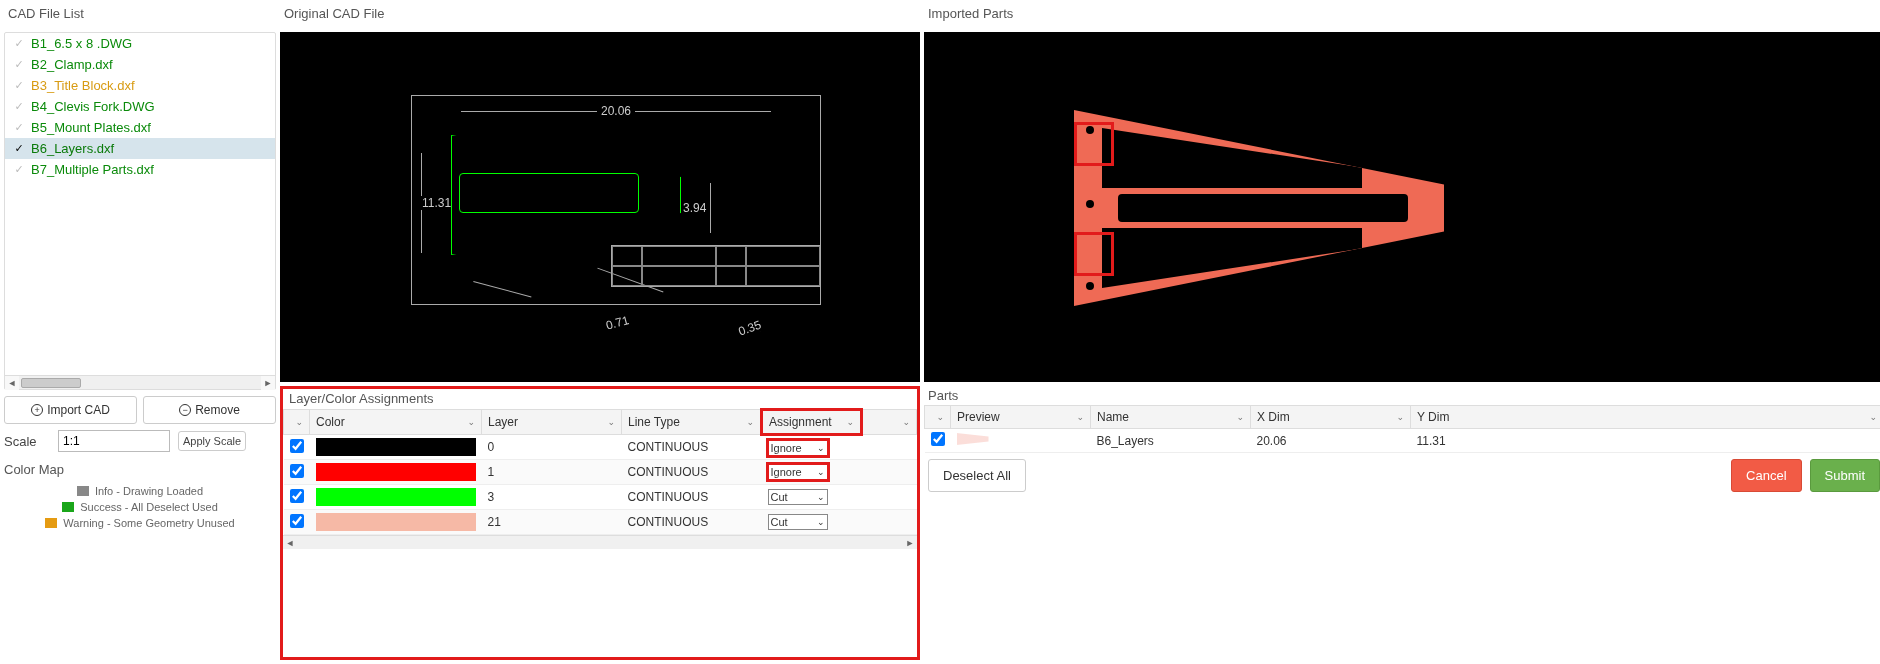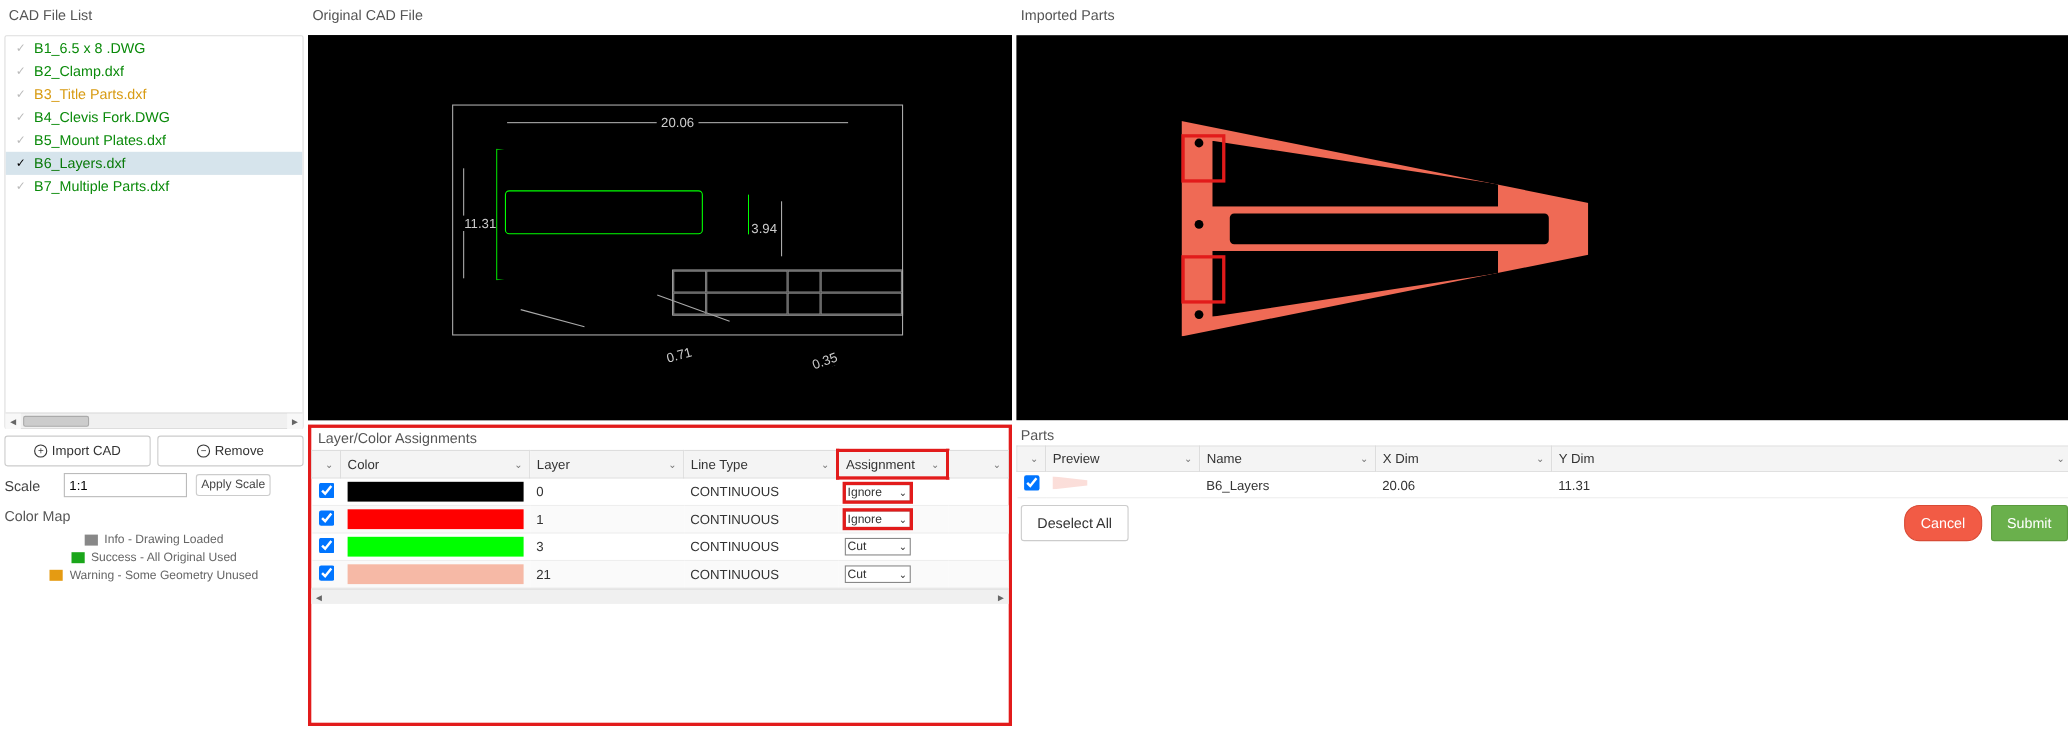--- a/index.html
+++ b/index.html
@@ -293,21 +293,21 @@
   .parts-section { display:flex; flex-direction:column; flex:1; min-height:0; }
   .parts-title { font-size:13px; color:#555; padding:2px 4px; }
 
   .footer {
     display:flex; align-items:center; gap:8px;
     padding:6px 4px 0 4px;
   }
   .footer .spacer { flex:1; }
   .btn-cancel {
     background:#f25b45; color:#fff; border:1px solid #d84a35;
-    padding:8px 14px; border-radius:14px; font-size:13px; cursor:pointer;
+    padding:8px 14px; border-radius:3px; font-size:13px; cursor:pointer;
   }
   .btn-submit {
     background:#6ab04c; color:#fff; border:1px solid #5a9a3e;
     padding:8px 14px; border-radius:3px; font-size:13px; cursor:pointer;
   }
   .btn-plain {
     border:1px solid #ccc; background:#fff; padding:8px 14px;
     border-radius:3px; font-size:13px; cursor:pointer;
   }
 
@@ -335,21 +335,21 @@
           <div class="file-item">
             <span class="file-check">✓</span>
             <span>B1_6.5 x 8 .DWG</span>
           </div>
           <div class="file-item">
             <span class="file-check">✓</span>
             <span>B2_Clamp.dxf</span>
           </div>
           <div class="file-item warn">
             <span class="file-check">✓</span>
-            <span>B3_Title Parts.dxf</span>
+            <span>B3_Title Block.dxf</span>
           </div>
           <div class="file-item">
             <span class="file-check">✓</span>
             <span>B4_Clevis Fork.DWG</span>
           </div>
           <div class="file-item">
             <span class="file-check">✓</span>
             <span>B5_Mount Plates.dxf</span>
           </div>
           <div class="file-item selected">
@@ -388,21 +388,21 @@
     </div>
 
     <div class="colormap-title">Color Map</div>
     <div id="legend">
         <div class="legend-item">
           <span class="swatch" style="background: rgb(136, 136, 136);"></span>
           <span>Info - Drawing Loaded</span>
         </div>
         <div class="legend-item">
           <span class="swatch" style="background: rgb(26, 166, 26);"></span>
-          <span>Success - All Original Used</span>
+          <span>Success - All Deselect Used</span>
         </div>
         <div class="legend-item">
           <span class="swatch" style="background: rgb(229, 155, 18);"></span>
           <span>Warning - Some Geometry Unused</span>
         </div>
       </div>
   </div>
 
   <div class="mid-col">
     <div class="cad-view">

